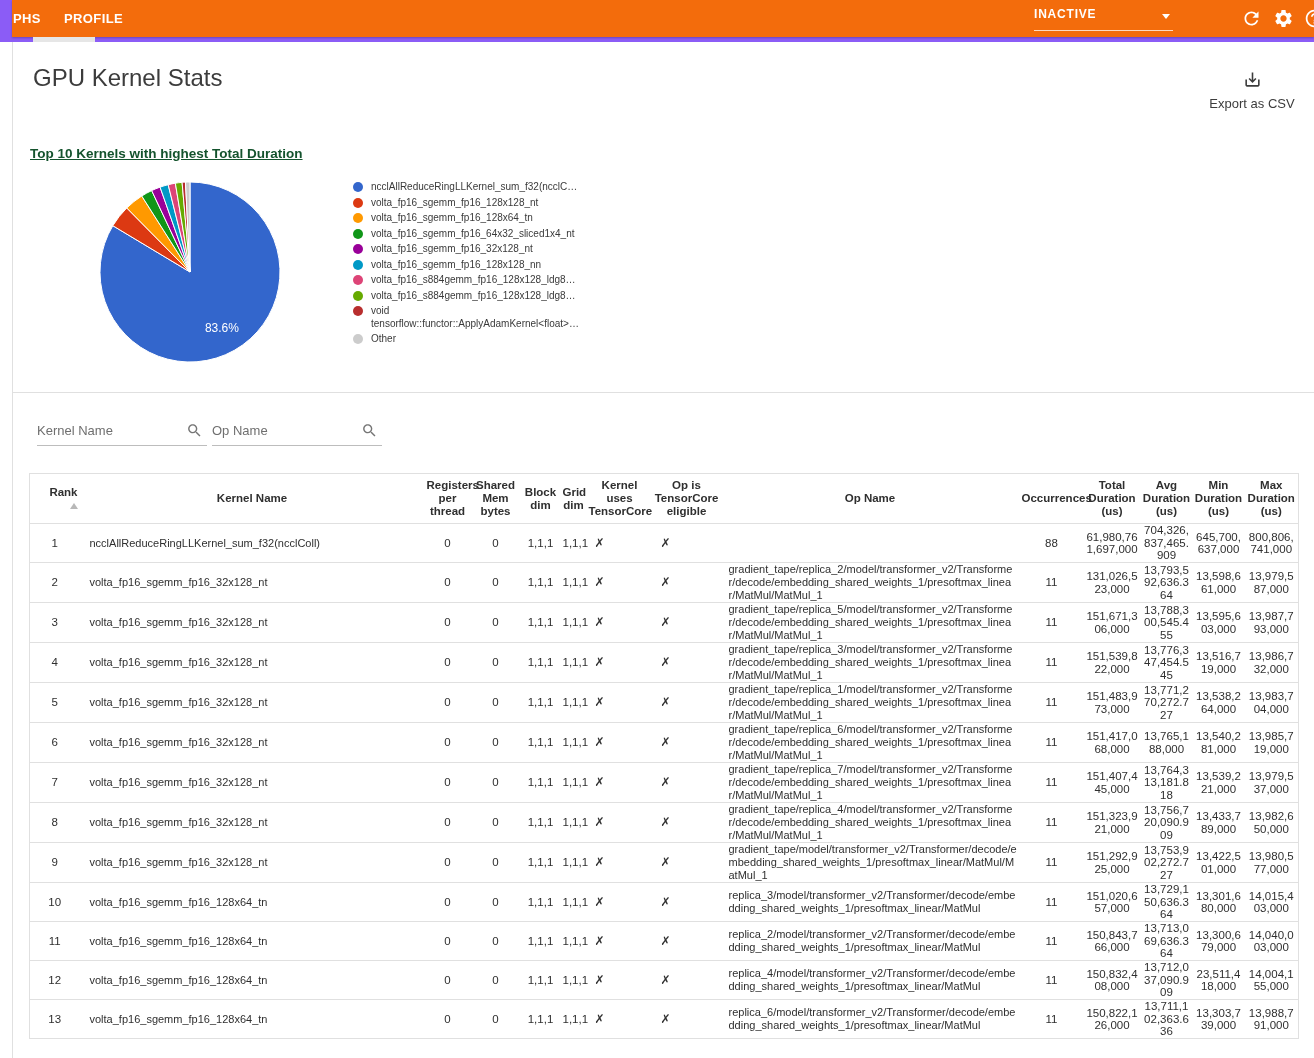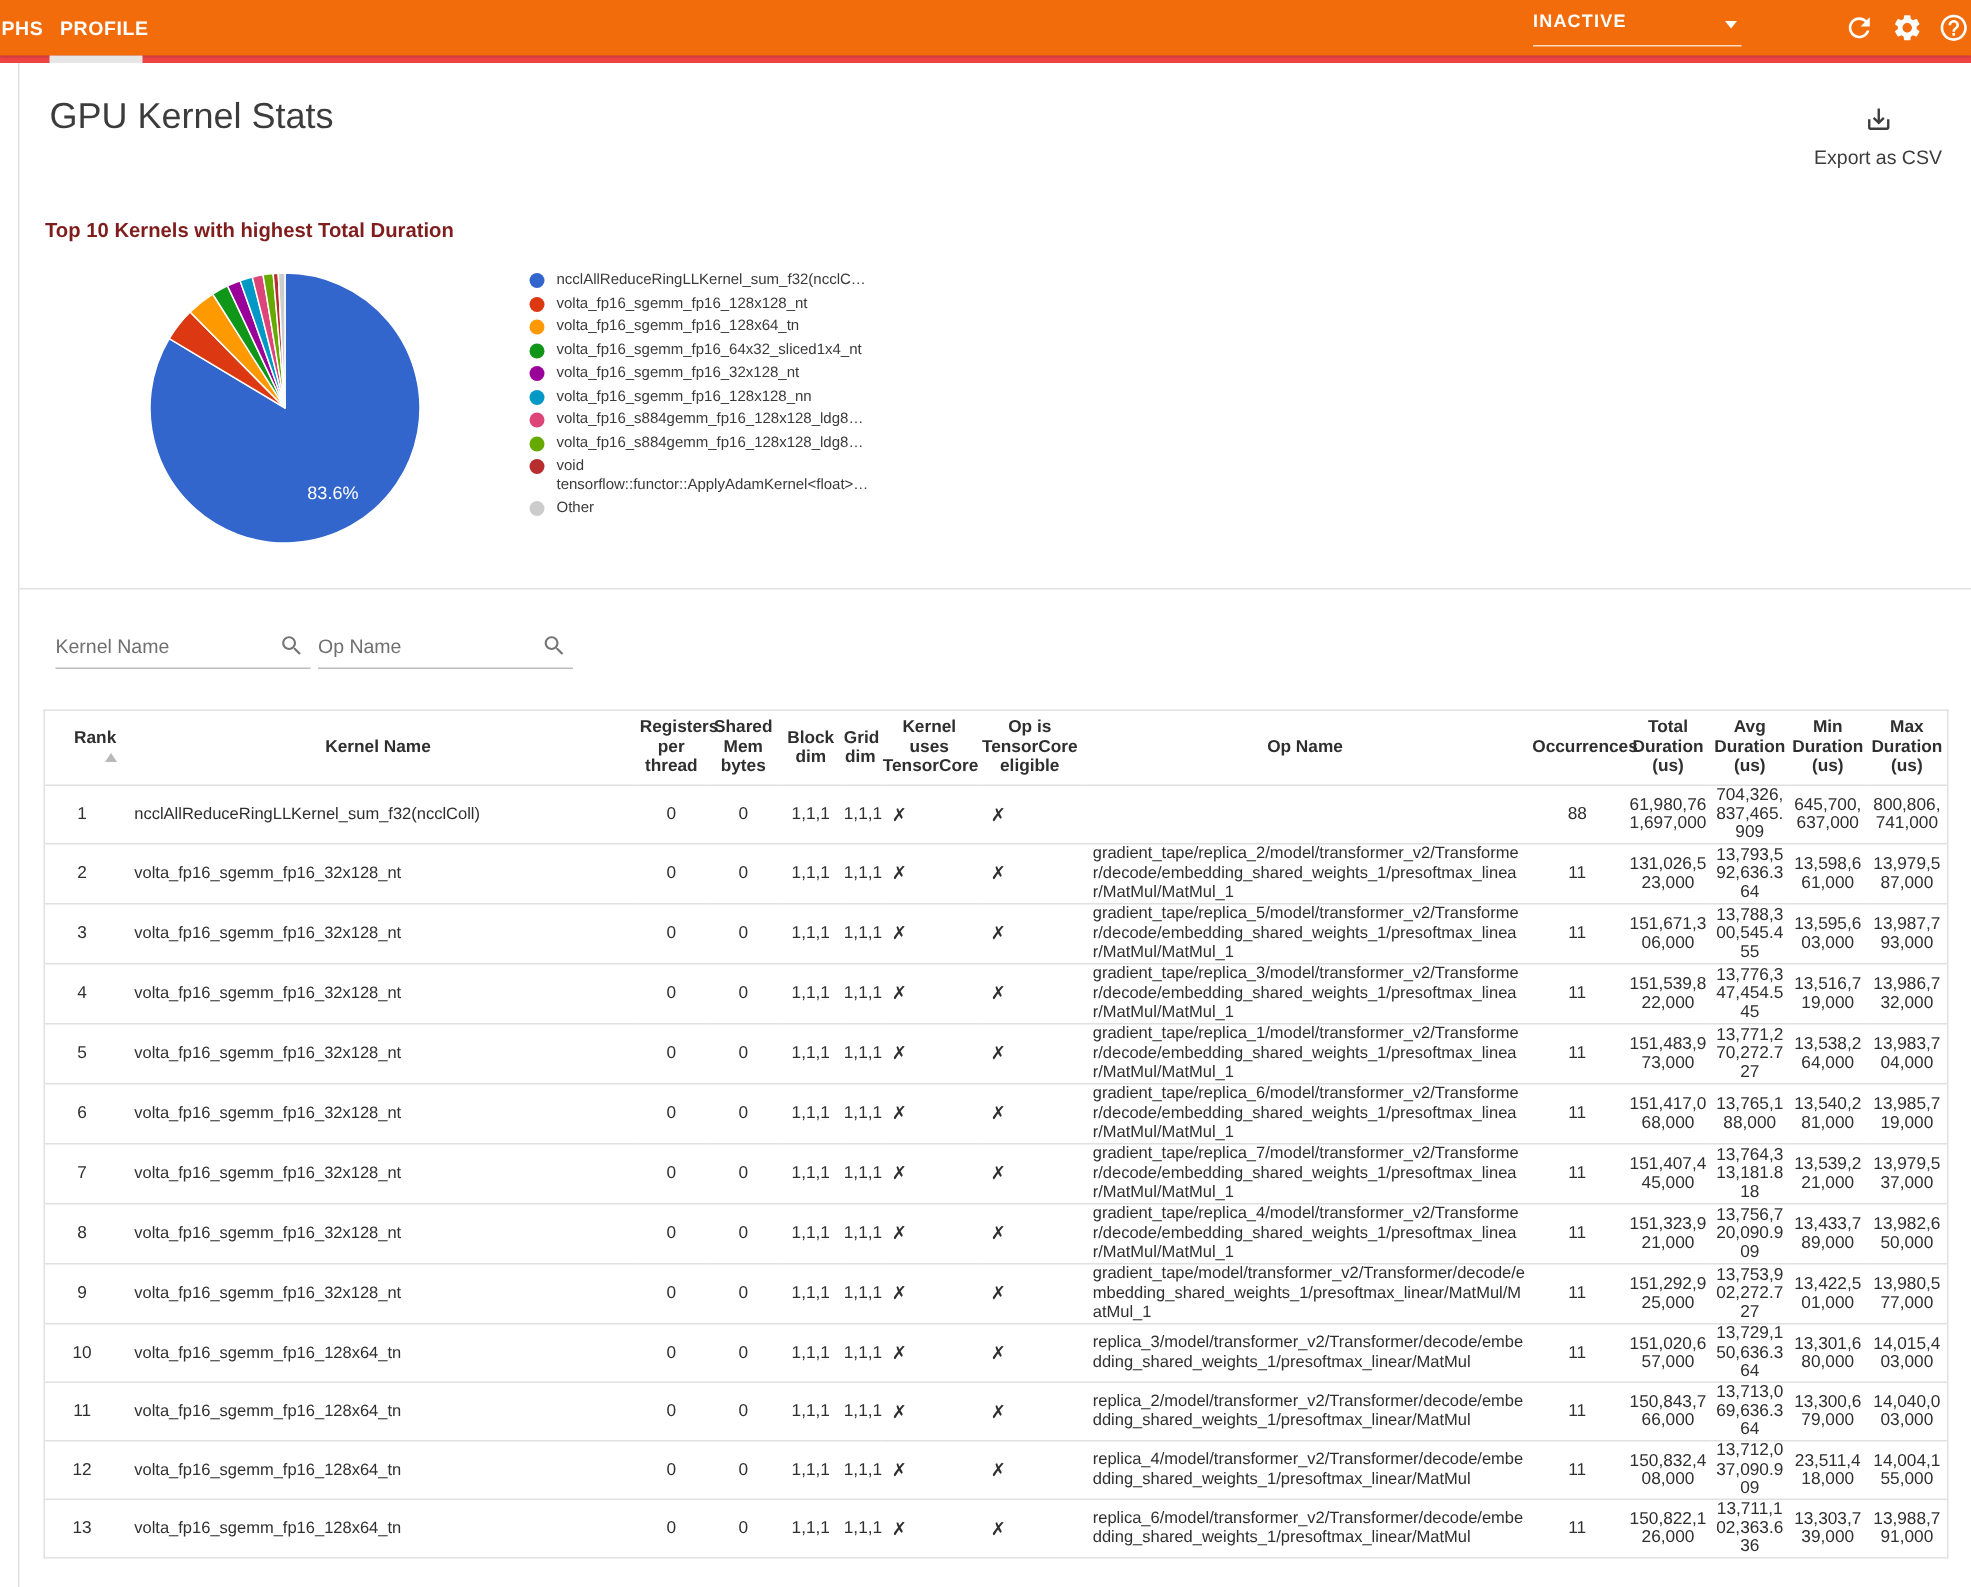--- a/index.html
+++ b/index.html
@@ -2,40 +2,40 @@
 <html><head>
 <meta charset="utf-8">
 <style>
   * { box-sizing: border-box; }
   html,body { margin:0; padding:0; }
   body {
     width:1314px; height:1058px; overflow:hidden; background:#fff;
     font-family:"Liberation Sans", sans-serif; color:#3c3c3c;
   }
   
-  .appbar { position:relative; height:42px; background:#ef4444; }
+  .appbar { position:relative; height:42px; background:#8b5cf6;padding-left:12px; }
   .appbar-orange { position:relative; height:37px; background:#f36c0c; box-shadow:0 1px 2px rgba(0,0,0,.25); }
   .tab { position:absolute; top:11px; color:#fff; font-size:13px; font-weight:700; letter-spacing:.4px; cursor:pointer; }
   .tab-graphs { left:1px; }
-  .tab-profile { left:40px; }
+  .tab-profile { left:52px; }
   .tab-indicator { position:absolute; left:33px; top:37px; width:62px; height:5px; background:#e6e6e6; }
   .run-select { position:absolute; left:1022px; top:7px; width:139px; color:#fff; font-size:12px;
     letter-spacing:.8px; font-weight:700; padding-bottom:9px; border-bottom:1px solid rgba(255,255,255,.75); cursor:pointer; }
   .caret { position:absolute; right:3px; top:7px; width:0; height:0; border:4px solid transparent; border-top:5px solid #fff; }
   .tb-icon { position:absolute; top:8px; width:21px; height:21px; cursor:pointer; }
   .tb-refresh { left:1229px; }
   .tb-gear { left:1261px; }
   .tb-help { left:1292px; }
   
   #main { margin-left:12px; border-left:1px solid #e0e0e0; min-height:1016px; }
   .sec1 { position:relative; height:351px; border-bottom:1px solid #e0e0e0; padding:22px 16px 0; }
   h1 { margin:0 0 0 4px; font-size:24px; font-weight:400; color:#3c3c3c; }
   .export { position:absolute; top:28px; right:14px; width:96px; text-align:center; cursor:pointer; }
   .export-label { font-size:13px; font-weight:400; color:#3c3c3c; margin-top:3px; }
-  .pie-heading { margin:54px 0 0 1px; font-size:13.5px; font-weight:700; color:#7f1d1d; }
+  .pie-heading { margin:54px 0 0 1px; font-size:13.5px; font-weight:700; color:#14532d;text-decoration:underline; }
   .chart-row { display:flex; margin:16px 0 0 66px; }
   .legend { margin:4px 0 0 68px; }
   .legend-item { display:flex; align-items:flex-start; margin-bottom:3px; }
   .dot { width:10px; height:10px; border-radius:50%; margin:1px 8px 0 0; flex:none; }
   .lbl { font-size:10px; color:#3a3a3a; line-height:12.5px; max-width:185px; }
   .sec2 { padding:0 16px; }
   h2 { margin:19px 0 0 1px; font-size:20px; font-weight:400; color:#3c3c3c; }
   .filters { margin:27px 0 0 8px; display:flex; gap:5px; }
   .field { position:relative; width:170px; }
   .field input { width:100%; border:0; border-bottom:1px solid #bdbdbd; font-size:13px; padding:3px 26px 7px 0;

